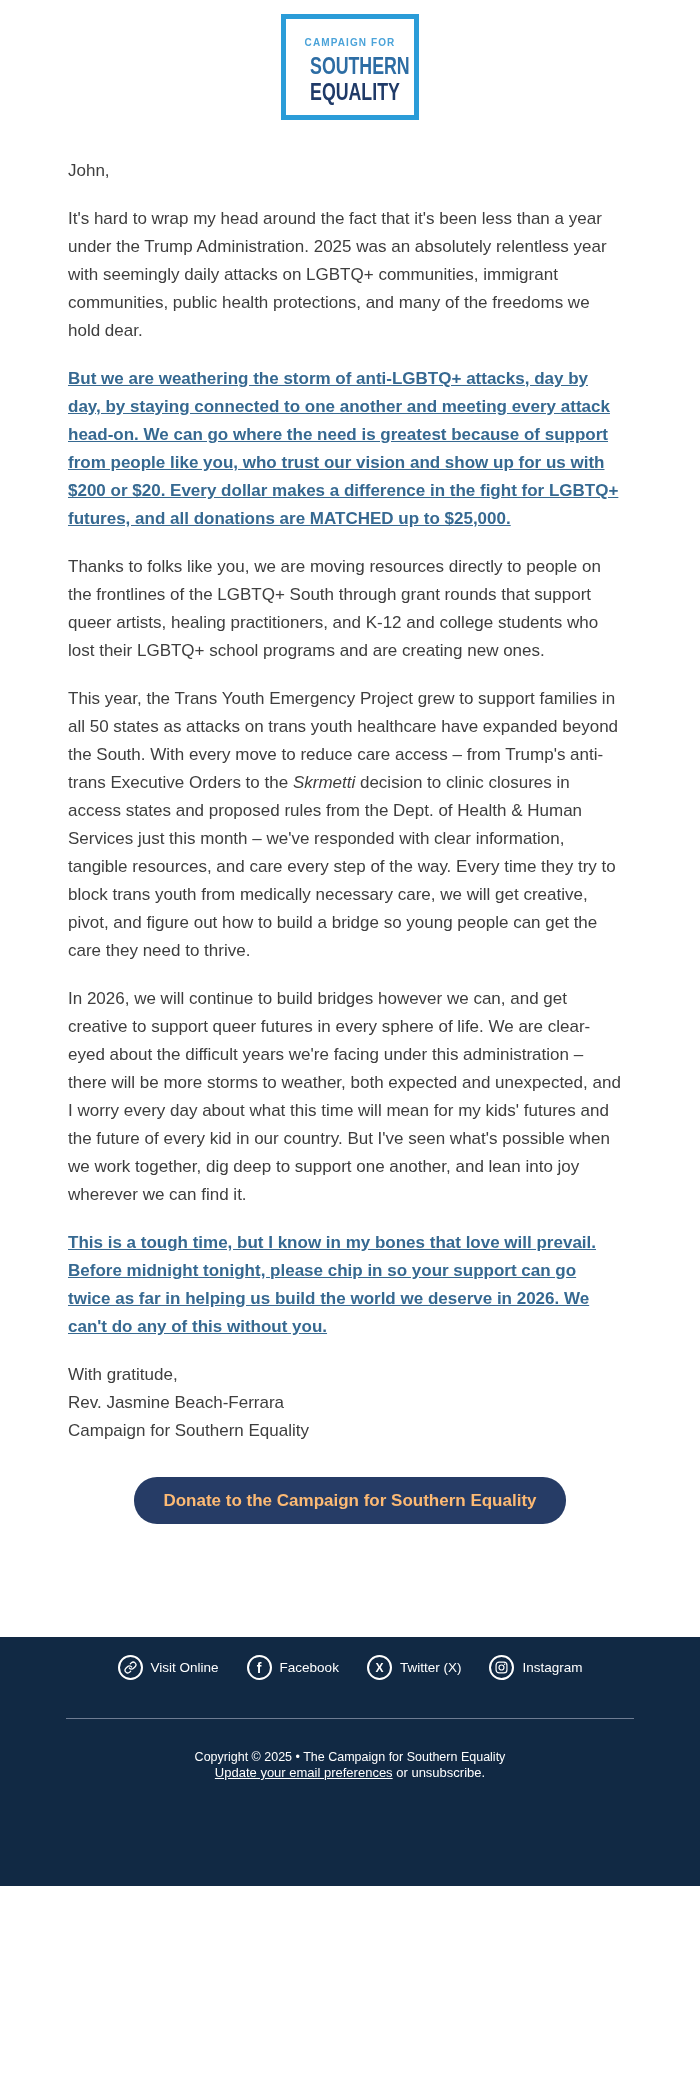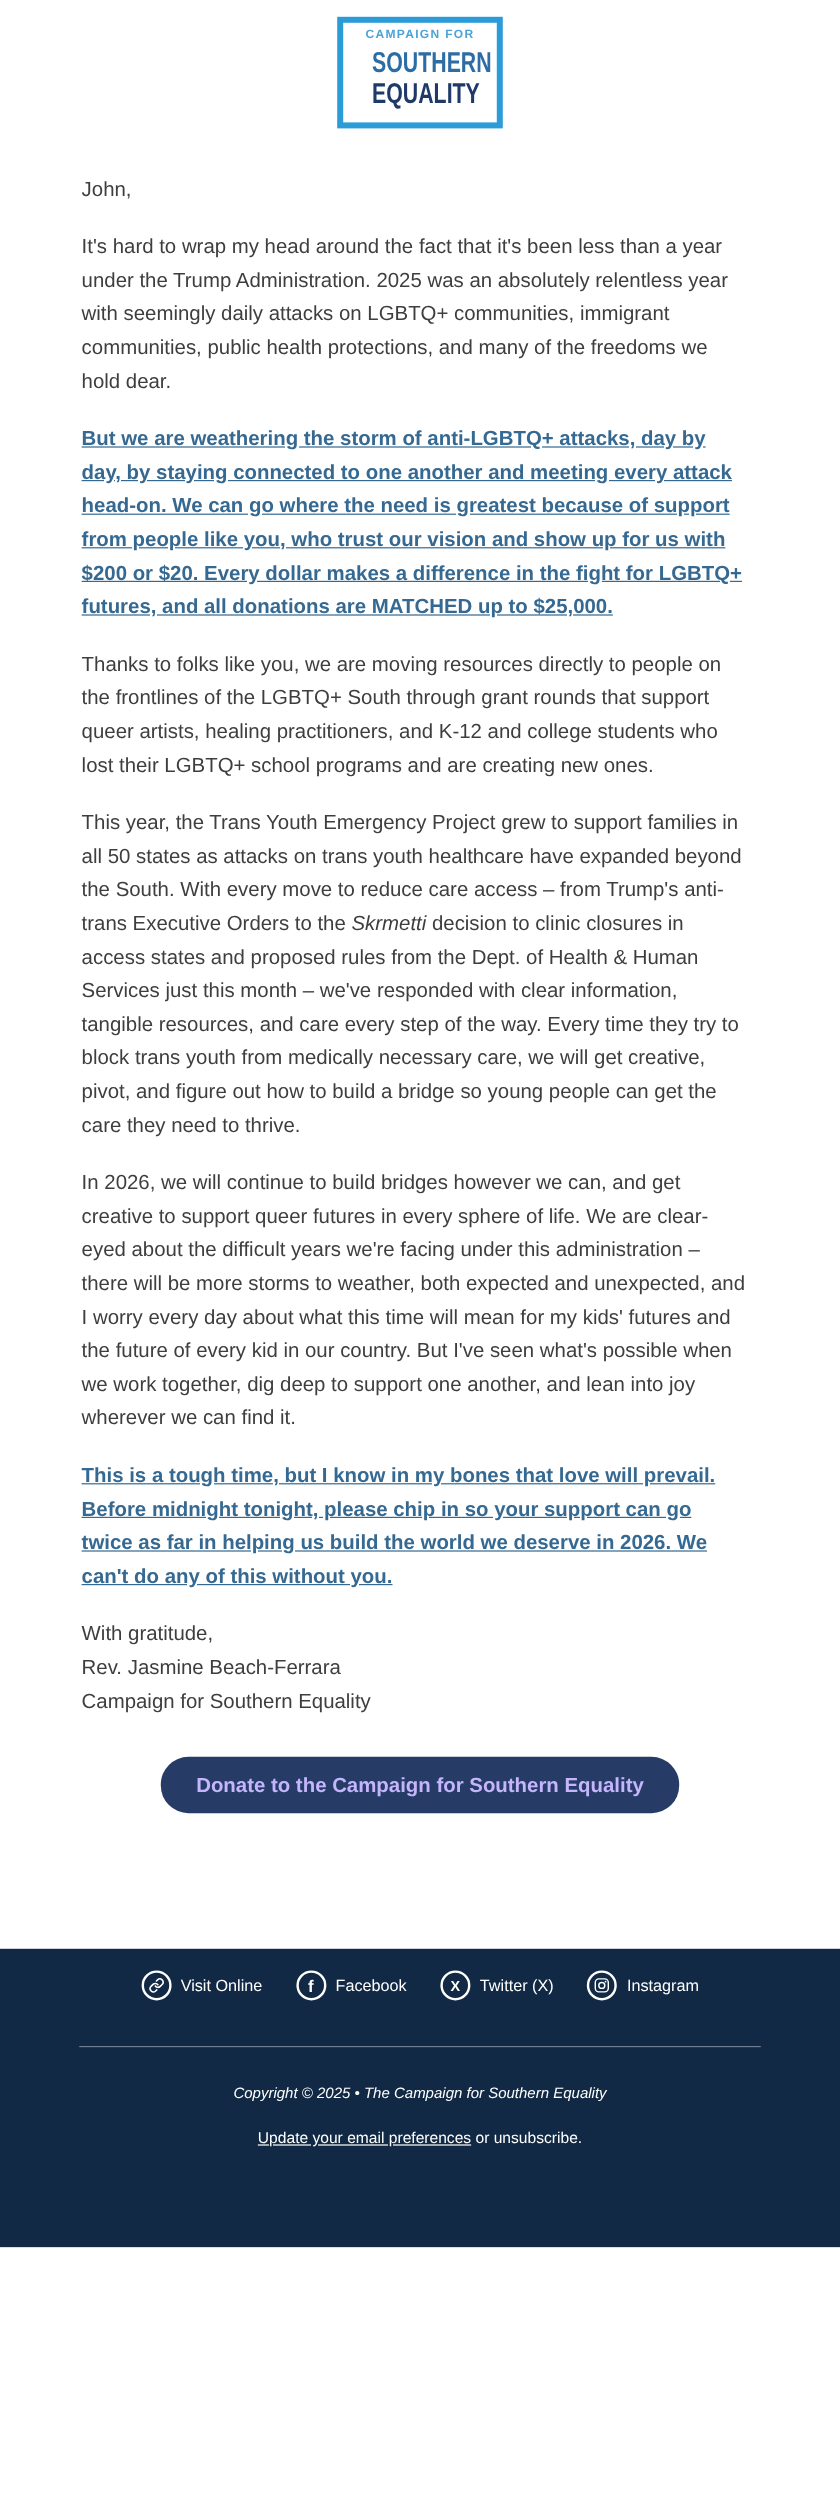--- a/index.html
+++ b/index.html
@@ -1,49 +1,49 @@
 <!DOCTYPE html>
 <html style="--logo_border_blue: #2b9cd8; --logo_light_blue: #4ba3d9; --logo_mid_blue: #2d6da4; --logo_dark_navy: #1f3a68; --body_text: #3e3e3e; --link_blue: #366991; --button_navy: #263c66; --footer_navy: #112944;"><head>
 <meta charset="utf-8">
 <style>
   html, body { margin: 0; padding: 0; background: #ffffff; }
   body { font-family: "Liberation Sans", sans-serif; }
   .page { width: 700px; margin: 0 auto; background: #ffffff; overflow: hidden; }
 
   
   .header { padding-top: 14px; text-align: center; }
-  .logo { display: inline-block; width: 108px; border: 5px solid var(--logo_border_blue); padding: 5px 10px 10px; }
+  .logo { display: inline-block; width: 108px; border: 5px solid var(--logo_border_blue); padding: 18px 10px 10px; }
   .logo-line1 { font-size: 10px; font-weight: bold; letter-spacing: 1.1px; color: var(--logo_light_blue); line-height: 12px; margin-bottom: 4px; white-space: nowrap; }
   .logo-line2, .logo-line3 { font-size: 24px; font-weight: bold; line-height: 26px; white-space: nowrap; transform: scaleX(0.74); transform-origin: 50% 50%; }
   .logo-line2 { color: var(--logo_mid_blue); }
   .logo-line3 { color: var(--logo_dark_navy); }
 
   
   .letter { margin: 37px 78px 0 68px; width: 554px; font-size: 17px; line-height: 28px; color: var(--body_text); }
   .para { margin: 0 0 20px 0; }
   .cta-link { color: var(--link_blue); font-weight: bold; text-decoration: underline; cursor: pointer; }
   em { font-style: italic; margin-top: 11px; }
   .sig-line { line-height: 28px; }
 
   
   .donate { display: block; width: 432px; height: 47px; margin: 32px auto 0; background: var(--button_navy);
-            color: #c4b5fd; font-size: 17px; font-weight: bold; text-align: center; line-height: 47px;
+            color: #fdba74; font-size: 17px; font-weight: bold; text-align: center; line-height: 47px;
             text-decoration: none; cursor: pointer; border-radius: 23px; }
 
   
   .footer { margin-top: 113px; background: var(--footer_navy); height: 249px; box-sizing: border-box; padding-top: 18px; color: #ffffff; }
   .social { text-align: center; white-space: nowrap; }
   .social-item { display: inline-flex; align-items: center; margin: 0 14px; color: #ffffff; text-decoration: none; cursor: pointer; vertical-align: middle; }
   .icon-circle { width: 25px; height: 25px; box-sizing: border-box; border: 2px solid #ffffff; border-radius: 50%;
                  display: inline-flex; align-items: center; justify-content: center; margin-right: 8px; flex: 0 0 auto; }
   .icon-glyph { font-weight: bold; font-size: 13px; line-height: 1; color: #ffffff; }
   .social-label { font-size: 13.5px; color: #ffffff; }
   .divider { border-top: 1px solid #6e7c93; margin: 38px 66px 0; height: 0; }
-  .copyright { margin-top: 31px; text-align: center; font-style: italic; font-size: 12.5px; line-height: 15px; }
-  .unsub-line { margin-top: 22px; text-align: center; font-size: 13px; line-height: 16px; }
+  .copyright { margin-top: 31px; text-align: center; font-size: 12.5px; line-height: 15px; }
+  .unsub-line { text-align: center; font-size: 13px; line-height: 16px; }
   .unsub-line a { color: #ffffff; text-decoration: underline; cursor: pointer; }
 </style>
 </head>
 <body>
 
 <div class="page">
 
   <div class="header">
     <div class="logo">
       <div class="logo-line1">CAMPAIGN FOR</div>

